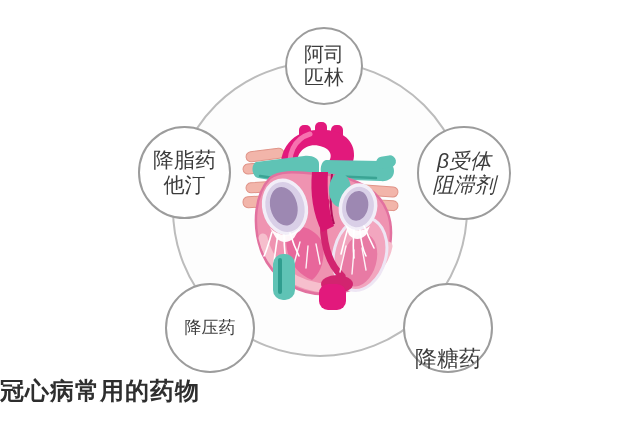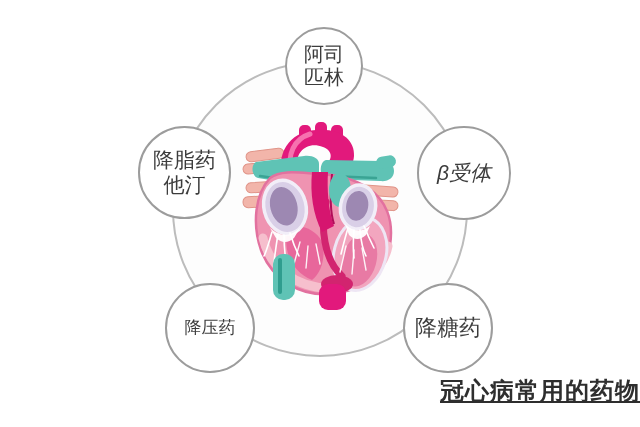--- a/index.html
+++ b/index.html
@@ -16,24 +16,24 @@
   .bubble{
     position:absolute;background:#ffffff;border:2px solid #9c9c9c;border-radius:50%;
     box-sizing:border-box;display:flex;flex-direction:column;align-items:center;justify-content:center;
     color:#3c3c3c;text-align:center;line-height:1.15;z-index:3;
   }
   .bubble span{display:block;white-space:nowrap;}
   .b-top{left:285px;top:27px;width:78px;height:78px;font-size:20px;}
   .b-ul{left:138px;top:126px;width:93px;height:93px;font-size:21px;}
   .b-ur{left:417px;top:126px;width:94px;height:94px;font-size:21px;font-style:italic;}
   .b-ll{left:165px;top:283px;width:90px;height:90px;font-size:17px;}
-  .b-lr{left:403px;top:283px;width:90px;height:90px;font-size:22px;}
+  .b-lr{left:403px;top:283px;width:90px;height:90px;font-size:22px;justify-content:flex-end;}
   .caption{
-    position:absolute;left:0;top:375px;width:640px;text-align:right;
-    font-size:24px;font-weight:700;color:#2e2e2e;letter-spacing:1px;z-index:4;text-decoration:underline;
+    position:absolute;left:0;top:375px;width:640px;text-align:left;
+    font-size:24px;font-weight:700;color:#2e2e2e;letter-spacing:1px;z-index:4;
   }
 </style>
 </head>
 <body>
 
 <div class="canvas">
 
   <div class="ring"></div>
 
   <svg class="heart-wrap" viewBox="0 0 160 200" xmlns="http://www.w3.org/2000/svg">
@@ -134,20 +134,21 @@
     <span>他汀</span>
   </div>
 
   <div class="bubble b-top">
     <span>阿司</span>
     <span>匹林</span>
   </div>
 
   <div class="bubble b-ur">
     <span>β受体</span>
+    <span>阻滞剂</span>
   </div>
 
   <div class="bubble b-ll">
     <span>降压药</span>
   </div>
 
   <div class="bubble b-lr">
     <span>降糖药</span>
   </div>
 

